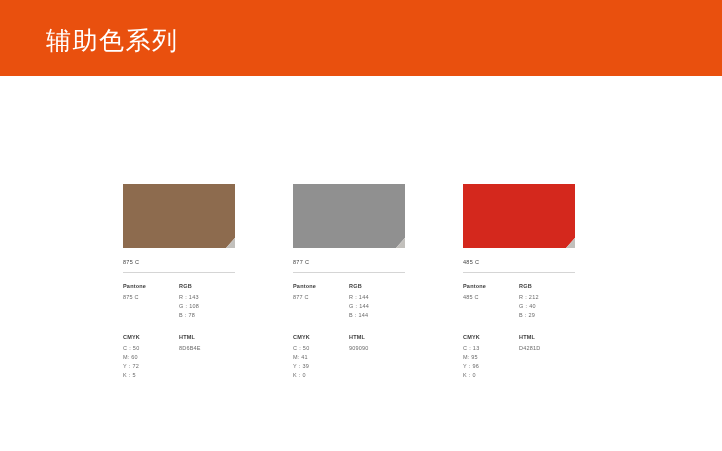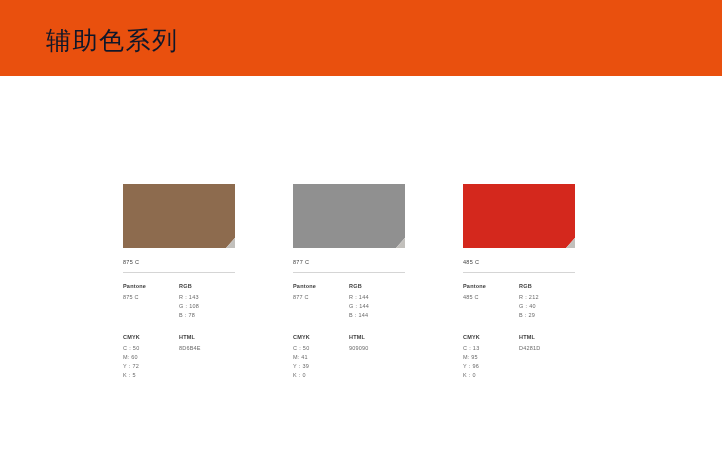--- a/index.html
+++ b/index.html
@@ -137,21 +137,21 @@
   .spec-gap {
     margin-top: 2px;
   }
 </style>
 </head>
 <body>
 
 <div class="page">
 
   <div class="header" style="background: rgb(233, 80, 14);">
-    <div class="header-title" style="color: #0f172a;">辅助色系列</div>
+    <div class="header-title" style="color: #ffffff;">辅助色系列</div>
   </div>
 
   <div class="panels">
 
     <div class="panel">
       <div class="chip-wrap">
         <div class="chip" id="chip-0" style="background: rgb(141, 107, 78);"></div>
         <div class="chip-fold"></div>
         <div class="chip-shadow"></div>
       </div>

